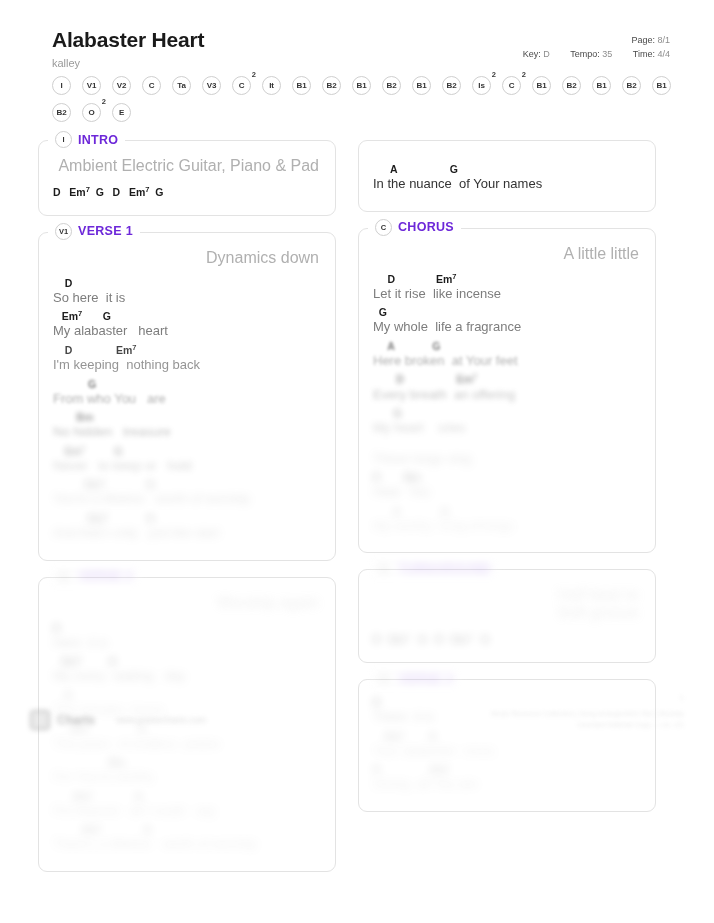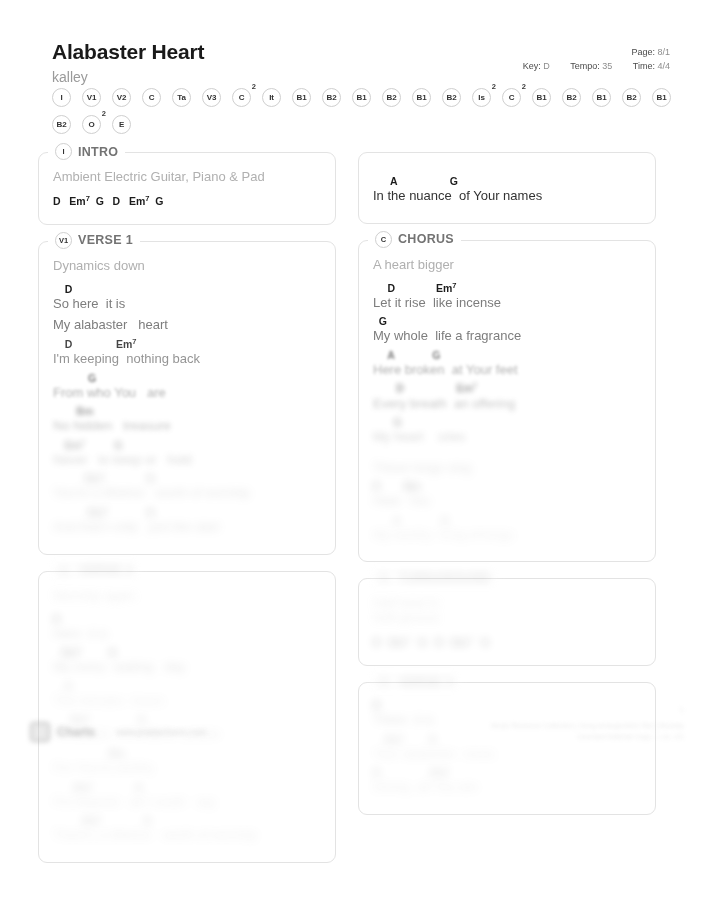--- a/index.html
+++ b/index.html
@@ -8,29 +8,29 @@
     background: #ffffff;
     width: 714px; height: 923px;
     overflow: hidden;
   }
   body {
     font-family: "Liberation Sans", sans-serif;
     color: #2b2b2b;
     position: relative;
   }
 
-  .page { position: relative; width: 714px; height: 738px; padding: 0 30px; margin-top: 12px; }
+  .page { position: relative; width: 714px; height: 738px; padding: 0 30px; }
 
   
   .header { position: relative; padding-top: 28px; height: 60px; }
   .song-title {
     font-size: 21px; font-weight: bold; color: #1a1a1a;
     letter-spacing: -0.2px; line-height: 1.1; margin: 0 0 6px 22px;
   }
-  .song-artist { font-size: 14px; color: #9a9a9a; margin-left: 22px; }
+  .song-artist { font-size: 11px; color: #9a9a9a; margin-left: 22px; }
 
   .meta { position: absolute; right: 14px; top: 34px; text-align: right; }
   .meta-row { font-size: 9px; color: #8d8d8d; line-height: 1.55; white-space: nowrap; }
   .meta-row b { color: #4a4a4a; font-weight: normal; }
   .meta-row .mi { margin-left: 18px; }
 
   
   .badge-strip {
     margin: 16px 0 0 22px; display: flex; flex-wrap: wrap;
     width: 640px; row-gap: 8px;
@@ -62,24 +62,24 @@
     display: flex; align-items: center; gap: 6px;
     background: #fff; padding: 0 7px; z-index: 2;
   }
   .sec-badge {
     width: 17px; height: 17px; border-radius: 50%;
     border: 1.2px solid #cfcfcf; background: #fff;
     display: flex; align-items: center; justify-content: center;
     font-size: 7.5px; font-weight: bold; color: #333;
   }
   .sec-title {
-    font-size: 12.5px; font-weight: bold; color: #737373; letter-spacing: 0.3px;
+    font-size: 12.5px; font-weight: bold; color: #6d28d9; letter-spacing: 0.3px;
   }
   .sec-note {
-    text-align: left; font-size: 13px; color: #b0b0b0;
+    text-align: right; font-size: 16px; color: #b0b0b0;
     margin-bottom: 10px; padding-right: 2px; white-space: pre-line;
   }
 
   
   .chordline { font-size: 10.5px; line-height: 1.15; white-space: pre;
                font-weight: bold; color: #1c1c1c; }
   .lyricline { font-size: 13px; line-height: 1.35; white-space: pre;
                color: #7d7d7d; margin-bottom: 4px; }
   .chordonly { font-size: 10.5px; font-weight: bold; color: #1c1c1c;
                white-space: pre; line-height: 1.5; }
@@ -240,20 +240,21 @@
           <div class="sec-title">VERSE 1</div>
         </div>
         <div class="sec-frame">
           <div class="sec-note">Dynamics down</div>
           <div class="lines">
               <div class="b0">
                 <div class="chordline">    D</div>
                 <div class="lyricline">So here  it is</div>
               </div>
               <div class="b0">
+                <div class="chordline">   Em<sup>7</sup>       G</div>
                 <div class="lyricline">My alabaster   heart</div>
               </div>
               <div class="b1">
                 <div class="chordline">    D               Em<sup>7</sup></div>
                 <div class="lyricline">I'm keeping  nothing back</div>
               </div>
               <div class="b2">
                 <div class="chordline">            G</div>
                 <div class="lyricline">From who You   are</div>
               </div>
@@ -327,21 +328,21 @@
           <div class="lyricline" style="color:#333;">In the nuance  of Your names</div>
         </div>
       </div>
 
       <div class="section">
         <div class="sec-head">
           <div class="sec-badge">C</div>
           <div class="sec-title">CHORUS</div>
         </div>
         <div class="sec-frame">
-          <div class="sec-note">A heart bigger</div>
+          <div class="sec-note">A little little</div>
           <div class="lines">
               <div class="b0">
                 <div class="chordline">     D              Em<sup>7</sup></div>
                 <div class="lyricline">Let it rise  like incense</div>
               </div>
               <div class="b0">
                 <div class="chordline">  G</div>
                 <div class="lyricline">My whole  life a fragrance</div>
               </div>
               <div class="b1">

